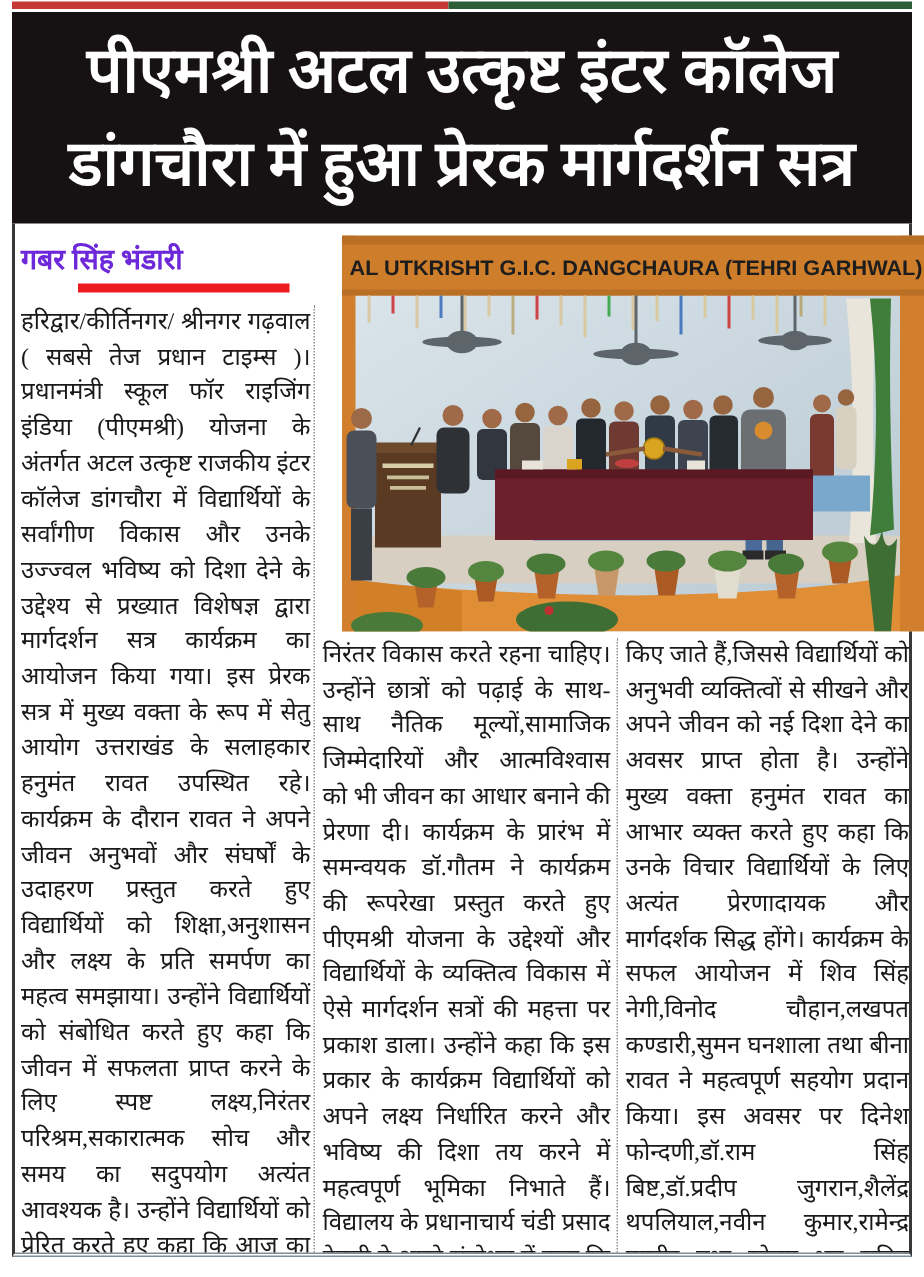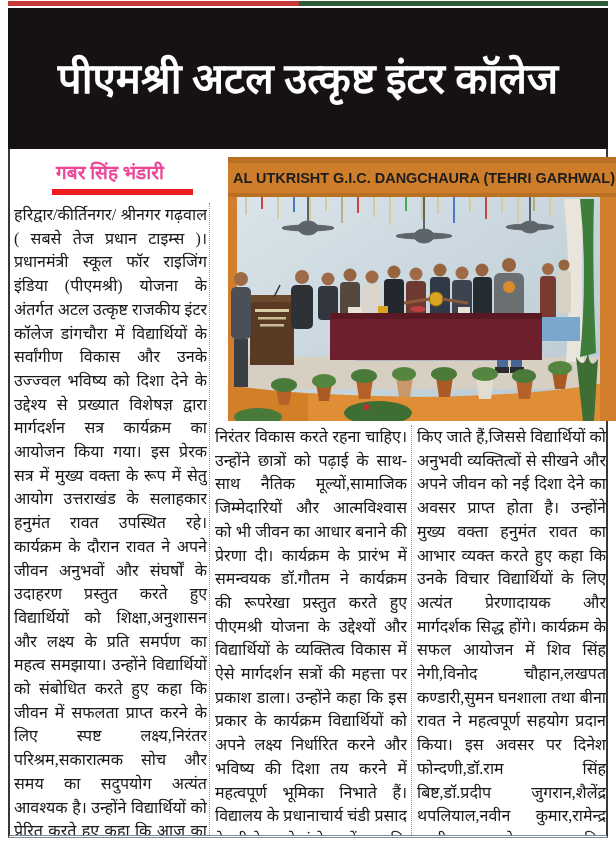--- a/index.html
+++ b/index.html
@@ -23,22 +23,22 @@
     font-family:"Liberation Serif","DejaVu Serif",serif;
   }
   
   .content-frame{
     left:8px;top:149px;width:600px;height:689px;
     border-left:2px solid #383838;border-right:2px solid #383838;
     border-bottom:3px double #7f8c99;
     box-sizing:border-box;
   }
   .byline{
-    left:14px;top:159px;width:192px;text-align:center;
-    font-size:19px;font-weight:bold;color:#ec4899;
+    left:14px;top:159px;width:192px;
+    font-size:19px;font-weight:bold;color:#6d28d9;
   }
   .byline-rule{left:52px;top:189px;width:141px;height:6px;}
   .col{
     font-size:16px;line-height:23.7px;color:#191919;
     text-align:justify;overflow:hidden;
   }
   .col1{left:14px;top:203px;width:193px;height:632px;}
   .col2{left:215px;top:425px;width:192px;height:410px;}
   .col3{left:417px;top:425px;width:189px;height:410px;}
   .dateline{font-weight:normal;}
@@ -49,20 +49,21 @@
   svg text{font-family:"Liberation Sans","DejaVu Sans",sans-serif;}
 </style>
 </head>
 <body>
 
 <div class="abs topbar-red" style="background:#c53a36"></div>
 <div class="abs topbar-green" style="background:#2d5e38"></div>
 
 <div class="abs headline-box">
   <div class="headline-line">पीएमश्री अटल उत्कृष्ट इंटर कॉलेज</div>
+  <div class="headline-line">डांगचौरा में हुआ प्रेरक मार्गदर्शन सत्र</div>
 </div>
 
 <div class="abs content-frame"></div>
 
 <div class="abs byline">गबर सिंह भंडारी</div>
 <div class="abs byline-rule" style="background:#ec1b1f"></div>
 
 <div class="abs divider-a"></div>
 <div class="abs divider-b"></div>
 

